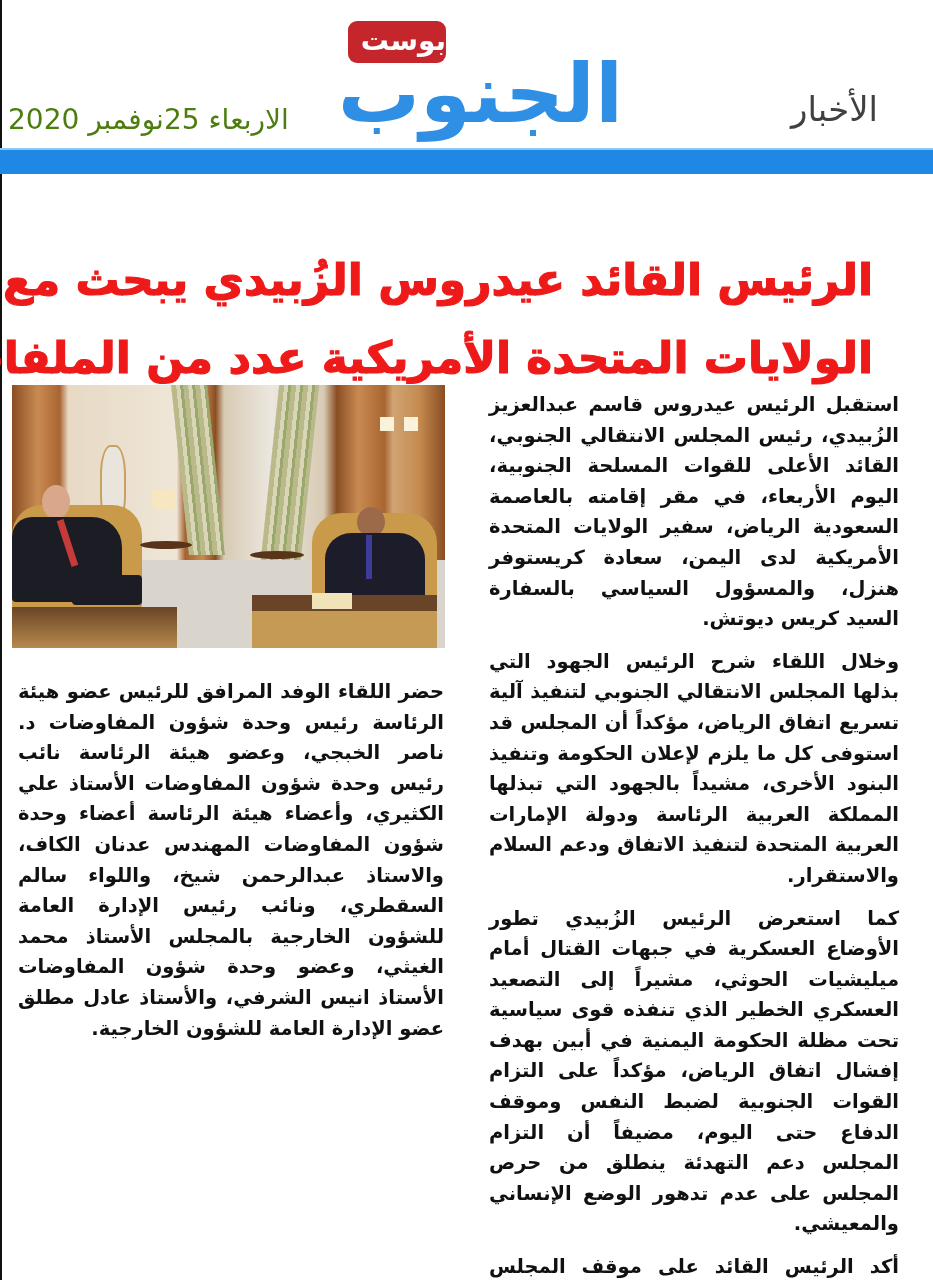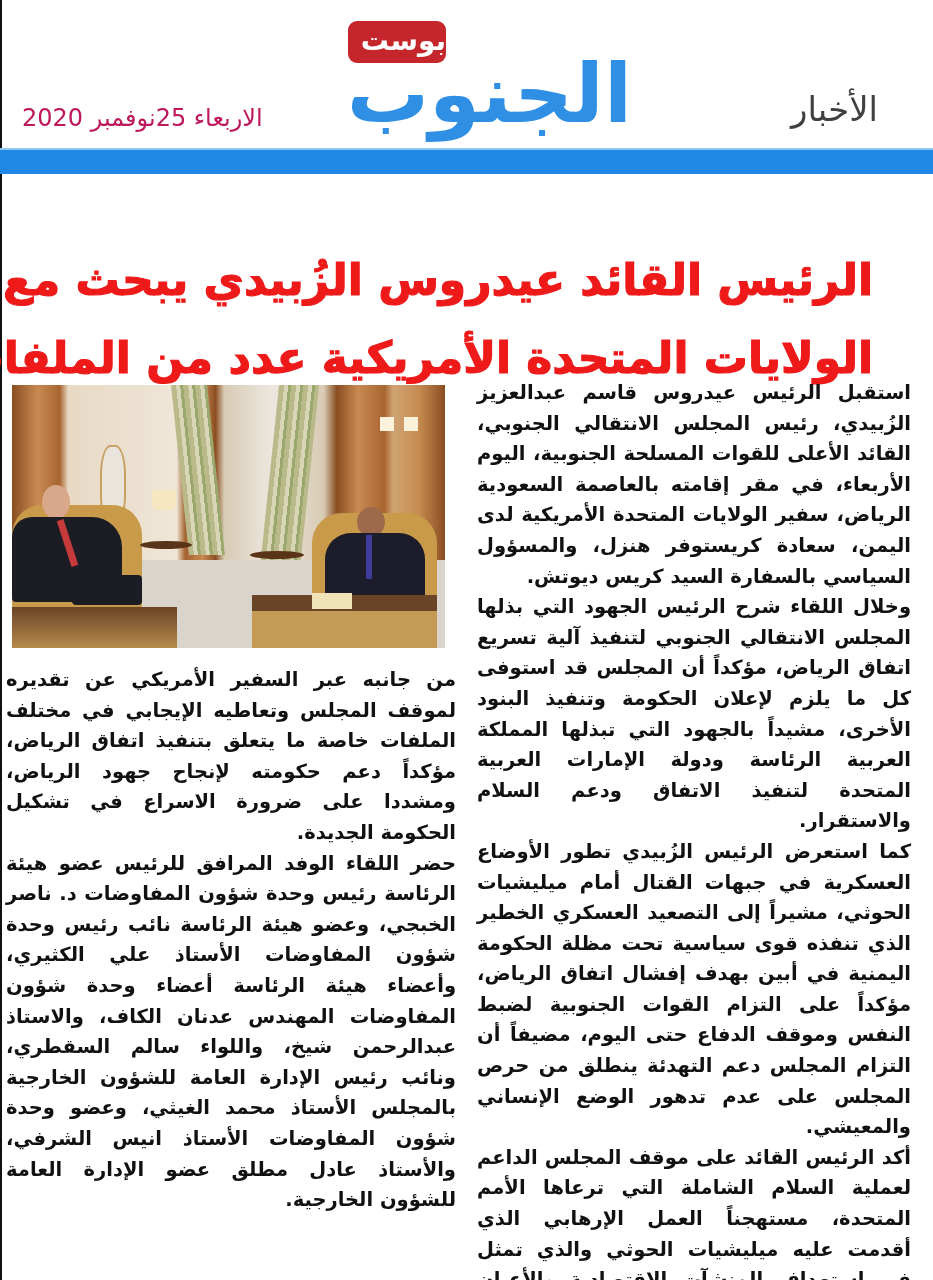--- a/index.html
+++ b/index.html
@@ -10,31 +10,31 @@
   }
   .left-rule { position: absolute; left: 0; top: 0; width: 2px; height: 1280px; background: #111; }
 
   
   .section-label {
     position: absolute; right: 55px; top: 92px;
     font-size: 34px; color: #404040; direction: rtl; line-height: 1;
     font-family: "DejaVu Sans", sans-serif;
   }
   .issue-date {
-    position: absolute; left: 22px; top: 106px;
-    font-size: 24px; color: #be185d; direction: rtl; line-height: 1;
+    position: absolute; left: 8px; top: 106px;
+    font-size: 28px; color: #4d7c0f; direction: rtl; line-height: 1;
   }
   .logo-badge {
     position: absolute; left: 348px; top: 21px; width: 98px; height: 42px;
     background: #c4262b; border-radius: 9px;
     color: #fff; font-size: 28px; font-weight: bold; text-align: right; line-height: 40px;
     direction: rtl;
   }
   .logo-main {
-    position: absolute; left: 364px; top: 48px; width: 268px; height: 92px;
+    position: absolute; left: 355px; top: 48px; width: 268px; height: 92px;
     color: #2f8fe4; font-size: 82px; font-weight: bold; line-height: 92px; text-align: center;
     direction: rtl; letter-spacing: -2px;
   }
   .header-bar {
     position: absolute; left: 0; top: 148px; width: 933px; height: 26px;
     background: #1f88e5; border-top: 2px solid #8ec9f5; box-sizing: border-box;
   }
 
   
   .headline {
@@ -52,21 +52,21 @@
     overflow: hidden; background: #b07a45;
   }
   .photo div { position: absolute; }
 
   
   .col {
     position: absolute; direction: rtl; text-align: justify;
     color: #111; font-weight: bold; font-size: 19.5px; line-height: 30.6px;
     font-family: "DejaVu Sans", sans-serif;
   }
-  .col p { margin: 0; }
+  .col p { margin: 12px; }
   .col-right { left: 477px; right: 22px; top: 378px; }
   .col-left { left: 6px; width: 450px; top: 665px; }
 </style>
 </head>
 <body>
 
 <div class="left-rule"></div>
 
 <header>
   <div class="section-label">الأخبار</div>
@@ -119,16 +119,15 @@
 </div>
 
 <div class="col col-right">
   <p>استقبل الرئيس عيدروس قاسم عبدالعزيز الزُبيدي، رئيس المجلس الانتقالي الجنوبي، القائد الأعلى للقوات المسلحة الجنوبية، اليوم الأربعاء، في مقر إقامته بالعاصمة السعودية الرياض، سفير الولايات المتحدة الأمريكية لدى اليمن، سعادة كريستوفر هنزل، والمسؤول السياسي بالسفارة السيد كريس ديوتش.</p>
   <p>وخلال اللقاء شرح الرئيس الجهود التي بذلها المجلس الانتقالي الجنوبي لتنفيذ آلية تسريع اتفاق الرياض، مؤكداً أن المجلس قد استوفى كل ما يلزم لإعلان الحكومة وتنفيذ البنود الأخرى، مشيداً بالجهود التي تبذلها المملكة العربية الرئاسة ودولة الإمارات العربية المتحدة لتنفيذ الاتفاق ودعم السلام والاستقرار.</p>
   <p>كما استعرض الرئيس الزُبيدي تطور الأوضاع العسكرية في جبهات القتال أمام ميليشيات الحوثي، مشيراً إلى التصعيد العسكري الخطير الذي تنفذه قوى سياسية تحت مظلة الحكومة اليمنية في أبين بهدف إفشال اتفاق الرياض، مؤكداً على التزام القوات الجنوبية لضبط النفس وموقف الدفاع حتى اليوم، مضيفاً أن التزام المجلس دعم التهدئة ينطلق من حرص المجلس على عدم تدهور الوضع الإنساني والمعيشي.</p>
   <p>أكد الرئيس القائد على موقف المجلس الداعم لعملية السلام الشاملة التي ترعاها الأمم المتحدة، مستهجناً العمل الإرهابي الذي أقدمت عليه ميليشيات الحوثي والذي تمثل في استهداف المنشآت الاقتصادية والأعيان المدنية في المملكة، مشيراً إلى الشراكة الاستراتيجية مع الولايات المتحدة ودول التحالف في مكافحة الإرهاب والتطرف.</p>
 </div>
 
 <div class="col col-left">
-  <p>من جانبه عبر السفير الأمريكي عن تقديره لموقف المجلس وتعاطيه الإيجابي في مختلف الملفات خاصة ما يتعلق بتنفيذ اتفاق الرياض، مؤكداً دعم حكومته لإنجاح جهود الرياض، ومشددا على ضرورة الاسراع في تشكيل الحكومة الجديدة.</p>
   <p>حضر اللقاء الوفد المرافق للرئيس عضو هيئة الرئاسة رئيس وحدة شؤون المفاوضات د. ناصر الخبجي، وعضو هيئة الرئاسة نائب رئيس وحدة شؤون المفاوضات الأستاذ علي الكثيري، وأعضاء هيئة الرئاسة أعضاء وحدة شؤون المفاوضات المهندس عدنان الكاف، والاستاذ عبدالرحمن شيخ، واللواء سالم السقطري، ونائب رئيس الإدارة العامة للشؤون الخارجية بالمجلس الأستاذ محمد الغيثي، وعضو وحدة شؤون المفاوضات الأستاذ انيس الشرفي، والأستاذ عادل مطلق عضو الإدارة العامة للشؤون الخارجية.</p>
 
 </div>
 
 </body></html>

